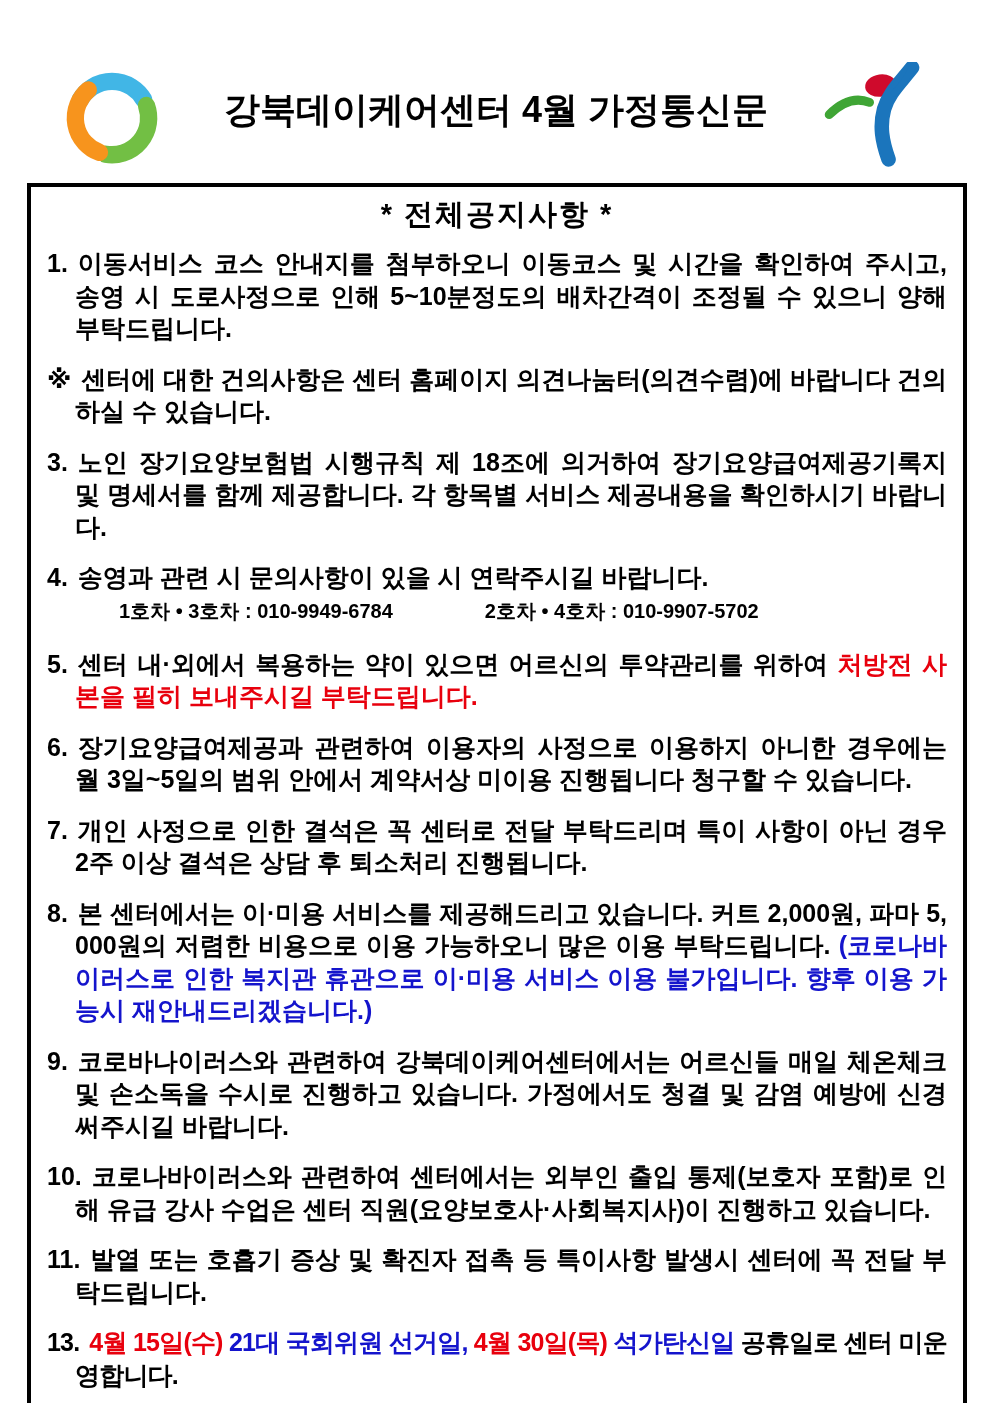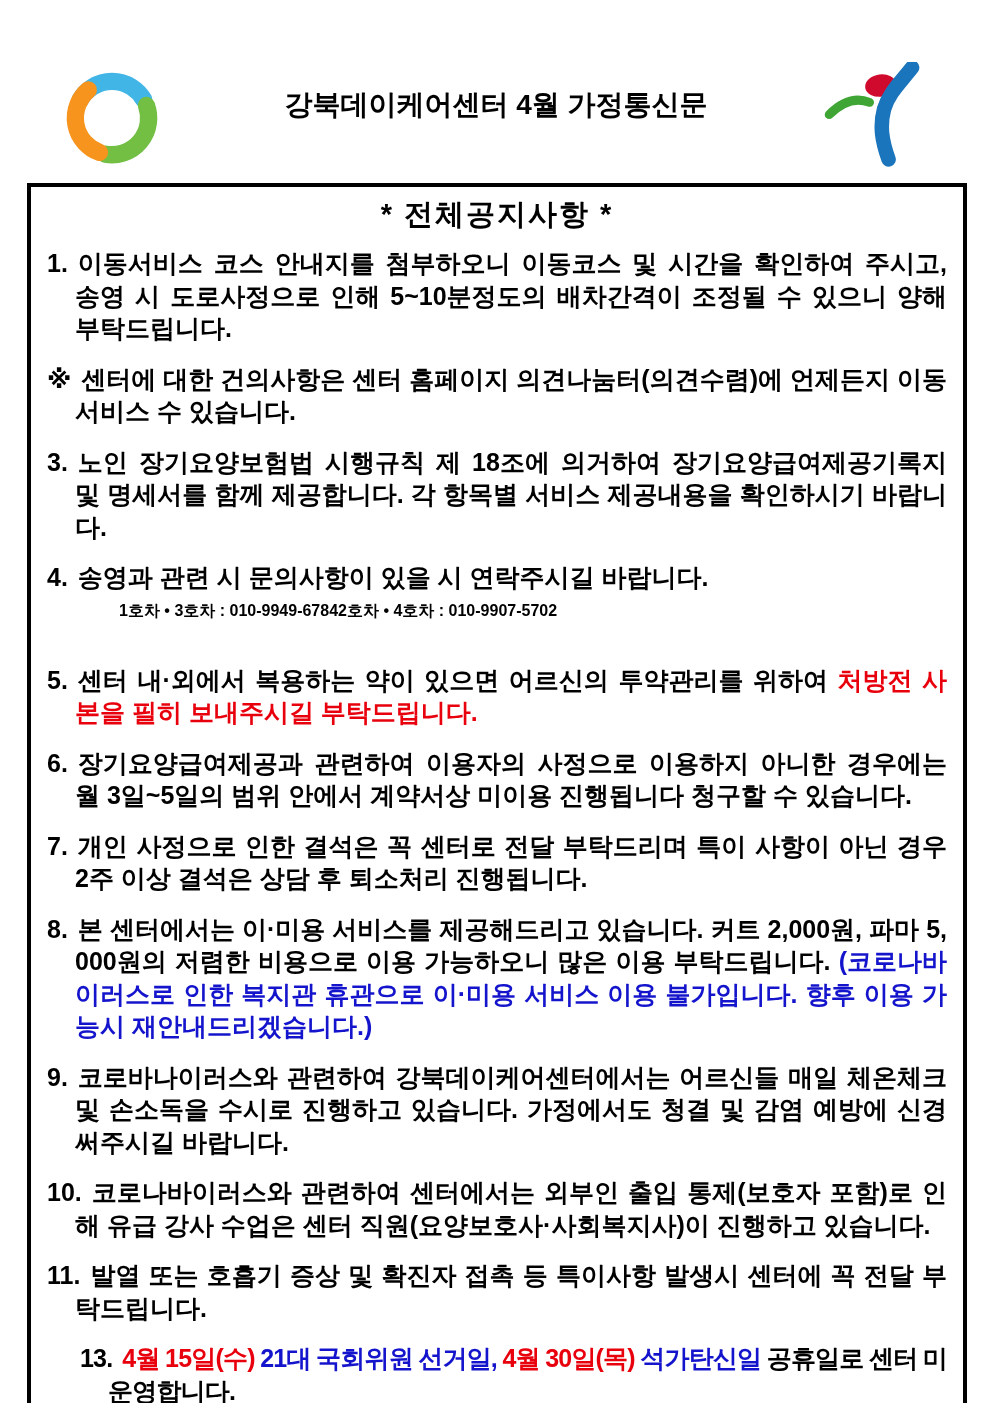--- a/index.html
+++ b/index.html
@@ -8,49 +8,49 @@
     width:992px; height:1403px; position:relative;
     font-family:"Liberation Sans","DejaVu Sans",sans-serif;
     font-weight:bold; color:var(--text_black,#000);
     overflow:hidden;
   }
   .header { position:absolute; top:62px; left:0; width:992px; height:115px; }
   .logo-left  { position:absolute; left:57px;  top:2px; width:110px; height:108px; }
   .logo-right { position:absolute; left:810px; top:0px; width:128px; height:112px; }
   .header-title {
     position:absolute; left:150px; right:150px; top:24px;
-    text-align:center; font-size:28px; letter-spacing:0px; white-space:nowrap;
+    text-align:center; font-size:36px; letter-spacing:0px; white-space:nowrap;
   }
   .notice-box {
     position:absolute; left:27px; top:183px; width:940px; height:1266px;
     border:4px solid var(--border_black,#000);
     padding:6px 16px 0 16px; overflow:hidden;
   }
   .notice-title { text-align:center; font-size:29px; margin:2px 0 12px 0; letter-spacing:2px; }
   .item {
     font-size:25px; line-height:32.5px;
     text-align:justify; word-break:break-all;
     padding-left:28px; text-indent:-28px;
     margin-bottom:18px;
   }
   .item .num { margin-right:10px; }
   .m0 { margin-bottom:0; }
   .phones {
-    font-size:16px; line-height:34px;
-    display:flex; padding-left:72px;
-    margin-bottom:36px; white-space:nowrap;
+    font-size:20px; line-height:34px;
+    display:flex; gap:92px; padding-left:72px;
+    margin-bottom:20px; white-space:nowrap;
   }
   .red  { color:var(--red,#e8000d); }
   .blue { color:var(--blue,#1414cc); }
   .red-u {
     color:var(--red,#e8000d);
     text-decoration:underline; text-underline-offset:5px; text-decoration-thickness:2px;
   }
   .squeeze { letter-spacing:-0.8px; word-spacing:-2px; }
-  .last { margin-bottom:0;margin-left:33px; }
+  .last { margin-bottom:0; }
   svg { display:block; width:100%; height:100%; }
 </style>
 </head>
 <body>
 
 <div class="header">
   <div class="logo-left">
     <svg viewBox="0 0 100 100" aria-hidden="true">
       <path d="M20.6,33 A34,34 0 0 1 79.4,33" fill="none" style="stroke:var(--logo_blue)" stroke-width="16" stroke-linecap="round"></path>
       <path d="M81.9,38.4 A34,34 0 0 1 44.1,83.5" fill="none" style="stroke:var(--logo_green)" stroke-width="16" stroke-linecap="round"></path>
@@ -67,21 +67,21 @@
       <path d="M84,5 C80,14 74,22 68,28" fill="none" style="stroke:var(--emblem_blue)" stroke-width="6" stroke-linecap="round"></path>
     </svg>
   </div>
 </div>
 
 <div class="notice-box">
   <h2 class="notice-title">* 전체공지사항 *</h2>
 
   <p class="item"><span class="num">1.</span><span>이동서비스 코스 안내지를 첨부하오니 이동코스 및 시간을 확인하여 주시고, 송영 시 도로사정으로 인해 5~10분정도의 배차간격이 조정될 수 있으니 양해 부탁드립니다.</span></p>
 
-  <p class="item"><span class="num">※</span><span>센터에 대한 건의사항은 센터 홈페이지 의견나눔터(의견수렴)에 언제든지 이동서비스 수 있습니다.</span></p>
+  <p class="item"><span class="num">※</span><span>센터에 대한 건의사항은 센터 홈페이지 의견나눔터(의견수렴)에 바랍니다 건의하실 수 있습니다.</span></p>
 
   <p class="item"><span class="num">3.</span><span>노인 장기요양보험법 시행규칙 제 18조에 의거하여 장기요양급여제공기록지 및 명세서를 함께 제공합니다. 각 항목별 서비스 제공내용을 확인하시기 바랍니다.</span></p>
 
   <p class="item m0"><span class="num">4.</span><span>송영과 관련 시 문의사항이 있을 시 연락주시길 바랍니다.</span></p>
   <p class="phones">
       <span>1호차 • 3호차 : 010-9949-6784</span>
       <span>2호차 • 4호차 : 010-9907-5702</span>
     </p>
 
   <p class="item"><span class="num">5.</span><span>센터 내·외에서 복용하는 약이 있으면 어르신의 투약관리를 위하여 </span><span class="red">처방전 사본을 필히 보내주시길 부탁드립니다.</span></p>

